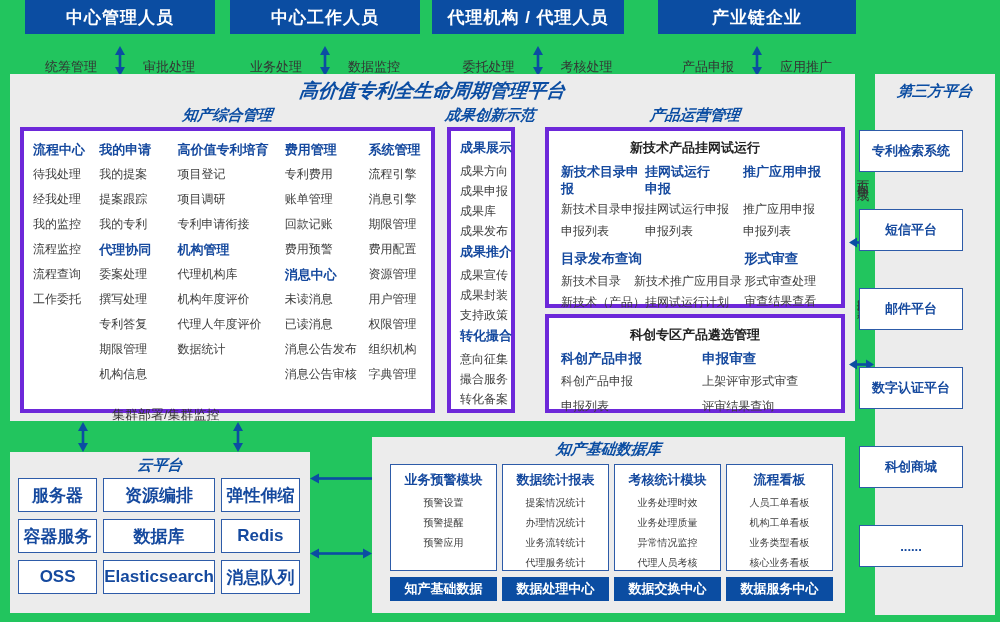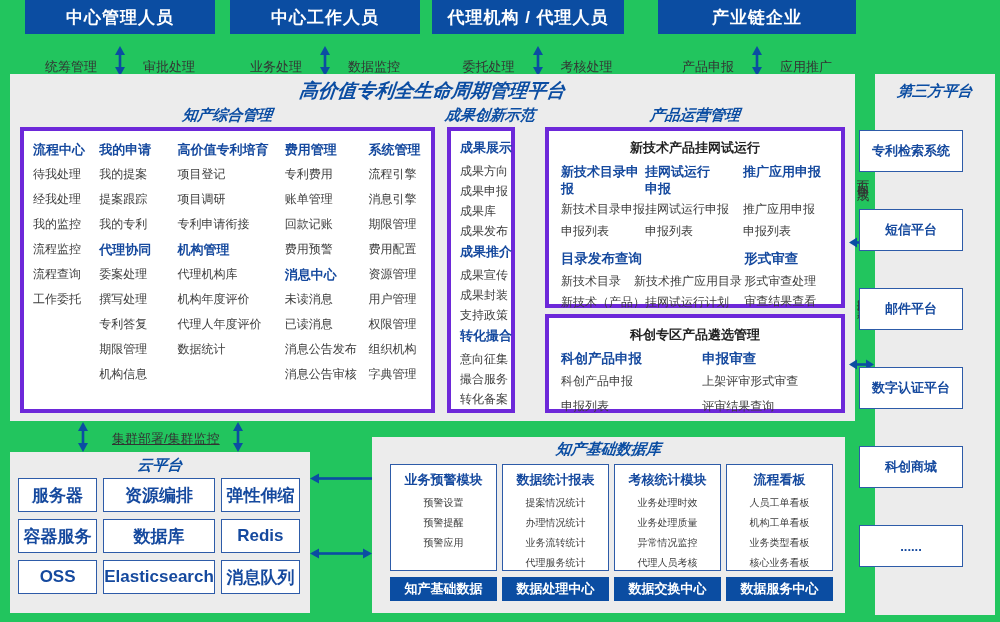--- a/index.html
+++ b/index.html
@@ -52,21 +52,21 @@
   .tp-panel { position: absolute; left: 875px; top: 74px; width: 120px; height: 541px; background: #ececec; }
   .tp-title { position: absolute; left: 875px; top: 82px; width: 120px; text-align: center;
     font-size: 15px; font-weight: bold; color: #0b4da2; font-style: italic; transform: skewX(-6deg); }
   .tp-list { position: absolute; left: 859px; top: 130px; width: 104px; }
   .tp-box { height: 42px; margin-bottom: 37px; background: #fff; border: 1.5px solid #2d5ba8;
     display: flex; align-items: center; justify-content: center; color: #15499e; font-weight: bold; font-size: 13px; }
 
   .vtext { position: absolute; writing-mode: vertical-rl; font-size: 12.5px; color: #333; letter-spacing: 3px; }
 
   
-  .cluster-label { position: absolute; left: 112px; top: 430px; font-size: 13px; color: #333; text-decoration: underline; }
+  .cluster-label { position: absolute; left: 112px; top: 406px; font-size: 13px; color: #333; }
 
   
   .cloud-box { position: absolute; left: 10px; top: 452px; width: 300px; height: 161px; background: #ececec; }
   .cloud-title { position: absolute; left: 10px; top: 456px; width: 300px; text-align: center;
     font-size: 15px; font-weight: bold; color: #0b4da2; font-style: italic; transform: skewX(-6deg); }
   .cloud-grid { position: absolute; left: 18px; top: 478px; width: 282px;
     display: grid; grid-template-columns: repeat(3, 1fr); gap: 7px 6px; }
   .cloud-cell { height: 34px; background: #fff; border: 1.5px solid #2d5ba8;
     display: flex; align-items: center; justify-content: center; color: #15499e; font-weight: 600; font-size: 17px; }
 

